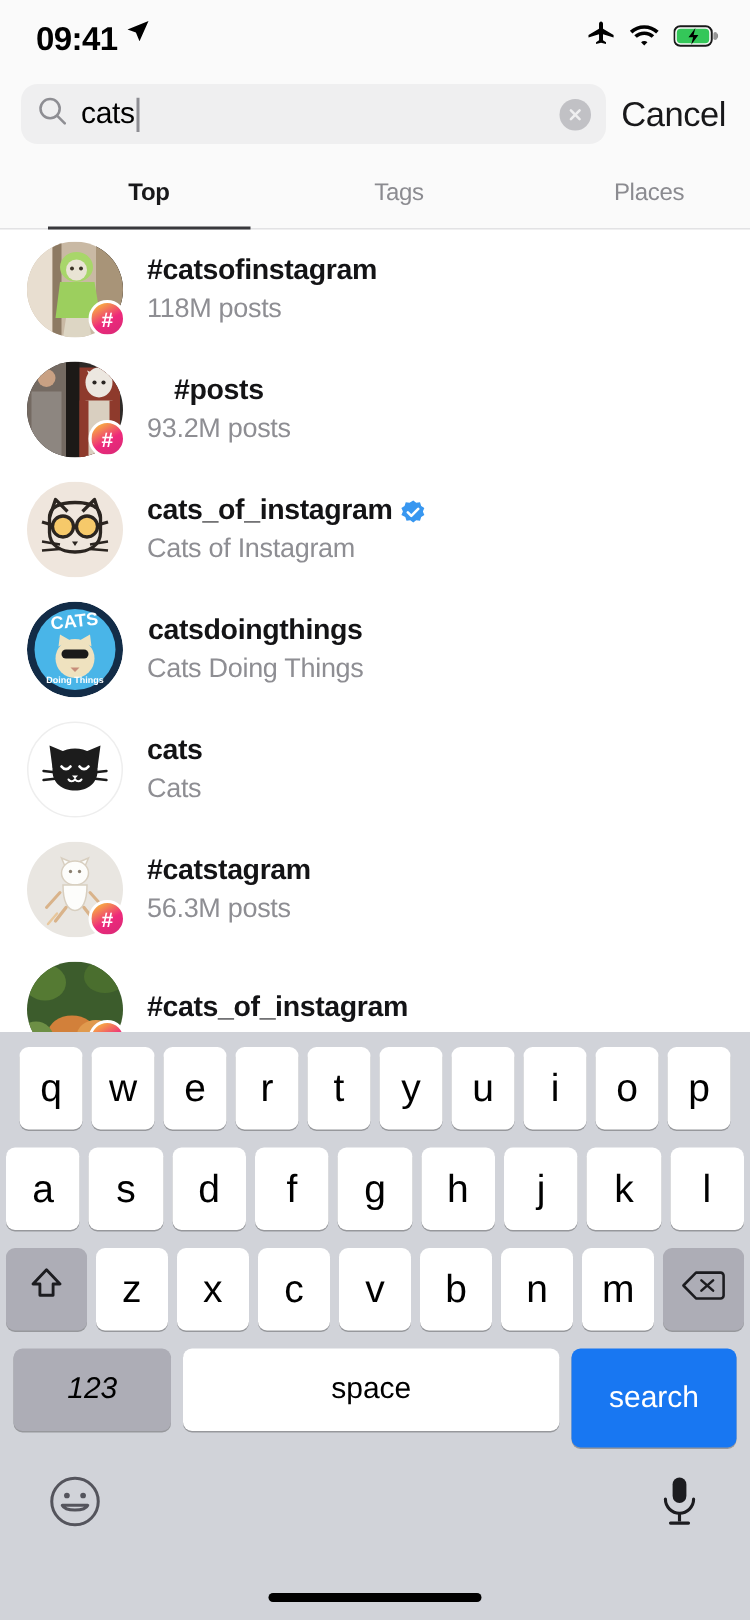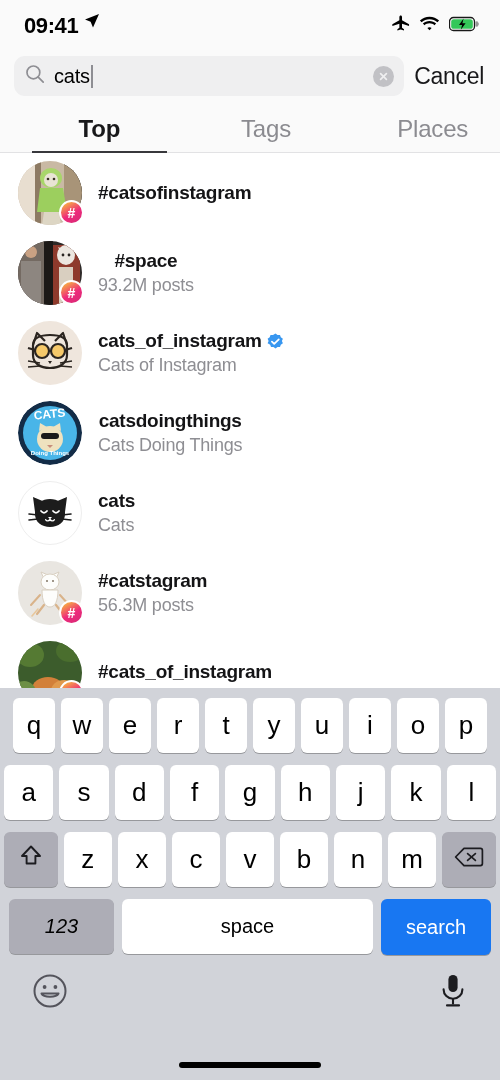--- a/index.html
+++ b/index.html
@@ -61,21 +61,21 @@
 
   
   .tabs{
     background:#fafafa;
     display:flex; height:47px;
     border-bottom:1px solid #e2e2e4;
     position:relative;
   }
   .tab{
     flex:1; display:flex; align-items:center; justify-content:center;
-    font-size:24px; color:#8b8b90; letter-spacing:-0.2px;
+    font-size:16px; color:#8b8b90; letter-spacing:-0.2px;
     cursor:pointer; position:relative;margin-left:32px;
   }
   .tab.active{ color:#18181a; font-weight:700; }
   .tab.active::after{
     content:""; position:absolute; left:0; right:0; bottom:-1px;
     height:2px; background:#38383c;
   }
 
   
   .results{ background:#fff; }
@@ -136,21 +136,21 @@
     display:flex; gap:8px; padding:0 9px; margin-bottom:0;
   }
   .key.num{
     background:#adadb6; width:105px; height:55px;
     font-size:20px; border-radius:6px;font-style:italic;
   }
   .key.space{
     flex:1; height:55px; font-size:20px; border-radius:6px;
   }
   .key.search{
-    background:#1877f2; color:#fff; width:110px; height:56px;
+    background:#1877f2; color:#fff; width:110px; height:66px;
     font-size:20px; border-radius:6px;
   }
   .kb-bottom{
     display:flex; align-items:center; justify-content:space-between;
     padding:18px 32px 0 32px;
   }
   .home-indicator{
     position:absolute; bottom:12px; left:50%; transform:translateX(-50%);
     width:142px; height:6px; border-radius:3px; background:#000;
   }
@@ -238,20 +238,21 @@
           <path d="M22 27h23l4 24H19z" fill="#9ccf5e"></path>
           <path d="M26 51h15l2 13H24z" fill="#ddd6c4"></path>
         </svg>
       </div>
       <span class="hash-badge">#</span>
     </div>
     <div class="row-text">
       <span class="row-title">
           <span>#catsofinstagram</span>
         </span>
+      <span class="row-sub">118M posts</span>
     </div>
   </div>
 
   <div class="row">
     <div class="avatar-wrap">
       <div class="avatar">
         <svg width="64" height="64" viewBox="0 0 64 64">
           <rect width="64" height="64" fill="#2e2a28"></rect>
           <rect x="0" y="0" width="26" height="64" fill="#746a62"></rect>
           <circle cx="13" cy="11" r="6" fill="#c9a183"></circle>
@@ -264,21 +265,21 @@
           <circle cx="45" cy="14" r="1.4" fill="#2a2522"></circle>
           <circle cx="51" cy="14" r="1.4" fill="#2a2522"></circle>
           <path d="M39 26h18v38H39z" fill="#d9cfc0"></path>
           <path d="M35 26h6v38h-6zM55 26h7v38h-7z" fill="#8e3a2c"></path>
         </svg>
       </div>
       <span class="hash-badge">#</span>
     </div>
     <div class="row-text">
       <span class="row-title">
-          <span>#space</span>
+          <span>#posts</span>
         </span>
       <span class="row-sub">93.2M posts</span>
     </div>
   </div>
 
   <div class="row">
     <div class="avatar-wrap">
       <div class="avatar">
         <svg width="64" height="64" viewBox="0 0 64 64">
           <rect width="64" height="64" fill="#efe6dd"></rect>

